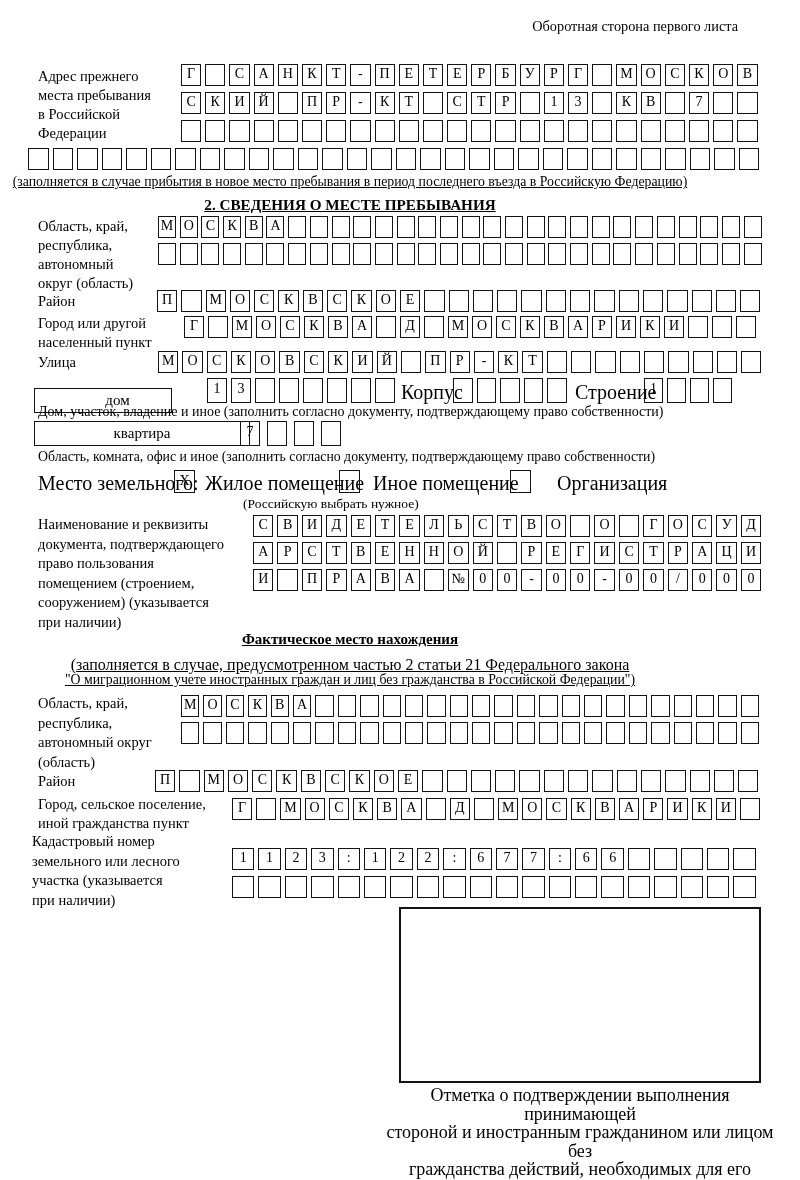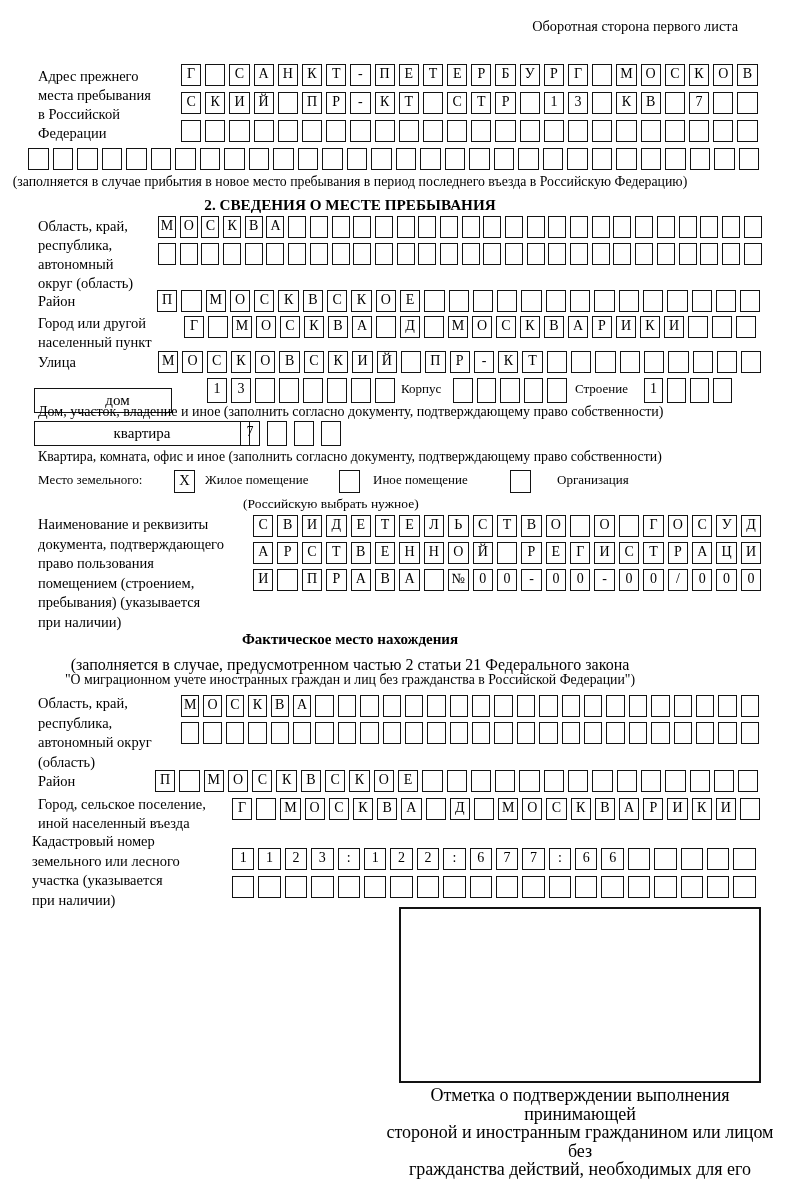--- a/index.html
+++ b/index.html
@@ -8,27 +8,27 @@
     font-family:"Liberation Serif","DejaVu Serif",serif;
   }
   .cellrow{position:absolute;display:flex;gap:var(--g,4px);}
   .box{
     box-sizing:border-box;flex:0 0 var(--bw,20px);width:var(--bw,20px);
     height:var(--bh,22px);border:1.6px solid #131313;text-align:center;
     font-size:14px;line-height:calc(var(--bh,22px) - 5px);overflow:hidden;
   }
   .lbl{position:absolute;white-space:pre-line;font-size:14.5px;line-height:19px;}
   .cap{position:absolute;font-size:13.5px;}
-  .center{left:0;width:700px;text-align:center;}
+  .center{left:0;width:700px;text-align:center;text-decoration:underline;}
   .hdr{position:absolute;font-weight:bold;font-size:15.2px;}
   .rect{position:absolute;box-sizing:border-box;border:1.7px solid #131313;
         text-align:center;font-size:15px;}
   .chk{position:absolute;box-sizing:border-box;width:21px;height:23px;
        border:1.7px solid #131313;text-align:center;font-size:14.5px;line-height:19px;}
-  .txt{position:absolute;font-size:13px;}
+  .txt{position:absolute;font-size:20px;}
   #stamp{position:absolute;left:399px;top:907px;width:362px;height:176px;
          border:2px solid #131313;box-sizing:border-box;background:#fff;}
 </style>
 </head>
 <body>
 
 <div class="txt" style="right:62px;top:18px;font-size:14.3px;">Оборотная сторона первого листа</div>
 
 <div class="lbl" style="left:38px;top:67px;">Адрес прежнего
 места пребывания
@@ -328,36 +328,36 @@
   </div>
 <div class="cap" style="left:38px;top:404px;font-size:14px;">Дом, участок, владение и иное (заполнить согласно документу, подтверждающему право собственности)</div>
 
 <div class="rect" style="left:34px;top:421px;width:216px;height:25px;line-height:22px;">квартира</div>
 <div class="cellrow" style="left:240px;top:421px;--bw:20px;--bh:25px;--g:7px;">
     <span class="box">7</span>
     <span class="box"></span>
     <span class="box"></span>
     <span class="box"></span>
   </div>
-<div class="cap" style="left:38px;top:449px;font-size:13.8px;">Квартира, комната, офис и иное (заполнить согласно документу, подтверждающему право собственности)</div>
+<div class="cap" style="left:38px;top:449px;font-size:13.8px;">Область, комната, офис и иное (заполнить согласно документу, подтверждающему право собственности)</div>
 
 <div class="txt" style="left:38px;top:472px;">Место земельного:</div>
 <div class="chk" style="left:174px;top:470px;">X</div>
 <div class="txt" style="left:205px;top:472px;">Жилое помещение</div>
 <div class="chk" style="left:339px;top:470px;"></div>
 <div class="txt" style="left:373px;top:472px;">Иное помещение</div>
 <div class="chk" style="left:510px;top:470px;"></div>
 <div class="txt" style="left:557px;top:472px;">Организация</div>
 <div class="cap" style="left:243px;top:496px;">(Российскую выбрать нужное)</div>
 
 <div class="lbl" style="left:38px;top:515px;line-height:19.5px;">Наименование и реквизиты
 документа, подтверждающего
 право пользования
 помещением (строением,
-пребывания) (указывается
+сооружением) (указывается
 при наличии)</div>
 <div class="cellrow" style="left:253px;top:515px;--bw:20.4px;">
     <span class="box">С</span>
     <span class="box">В</span>
     <span class="box">И</span>
     <span class="box">Д</span>
     <span class="box">Е</span>
     <span class="box">Т</span>
     <span class="box">Е</span>
     <span class="box">Л</span>
@@ -510,21 +510,21 @@
     <span class="box"></span>
     <span class="box"></span>
     <span class="box"></span>
     <span class="box"></span>
     <span class="box"></span>
     <span class="box"></span>
     <span class="box"></span>
   </div>
 
 <div class="lbl" style="left:38px;top:795px;line-height:18.5px;">Город, сельское поселение,
-иной населенный въезда</div>
+иной гражданства пункт</div>
 <div class="cellrow" style="left:232px;top:798px;--bw:20.2px;">
     <span class="box">Г</span>
     <span class="box"></span>
     <span class="box">М</span>
     <span class="box">О</span>
     <span class="box">С</span>
     <span class="box">К</span>
     <span class="box">В</span>
     <span class="box">А</span>
     <span class="box"></span>

